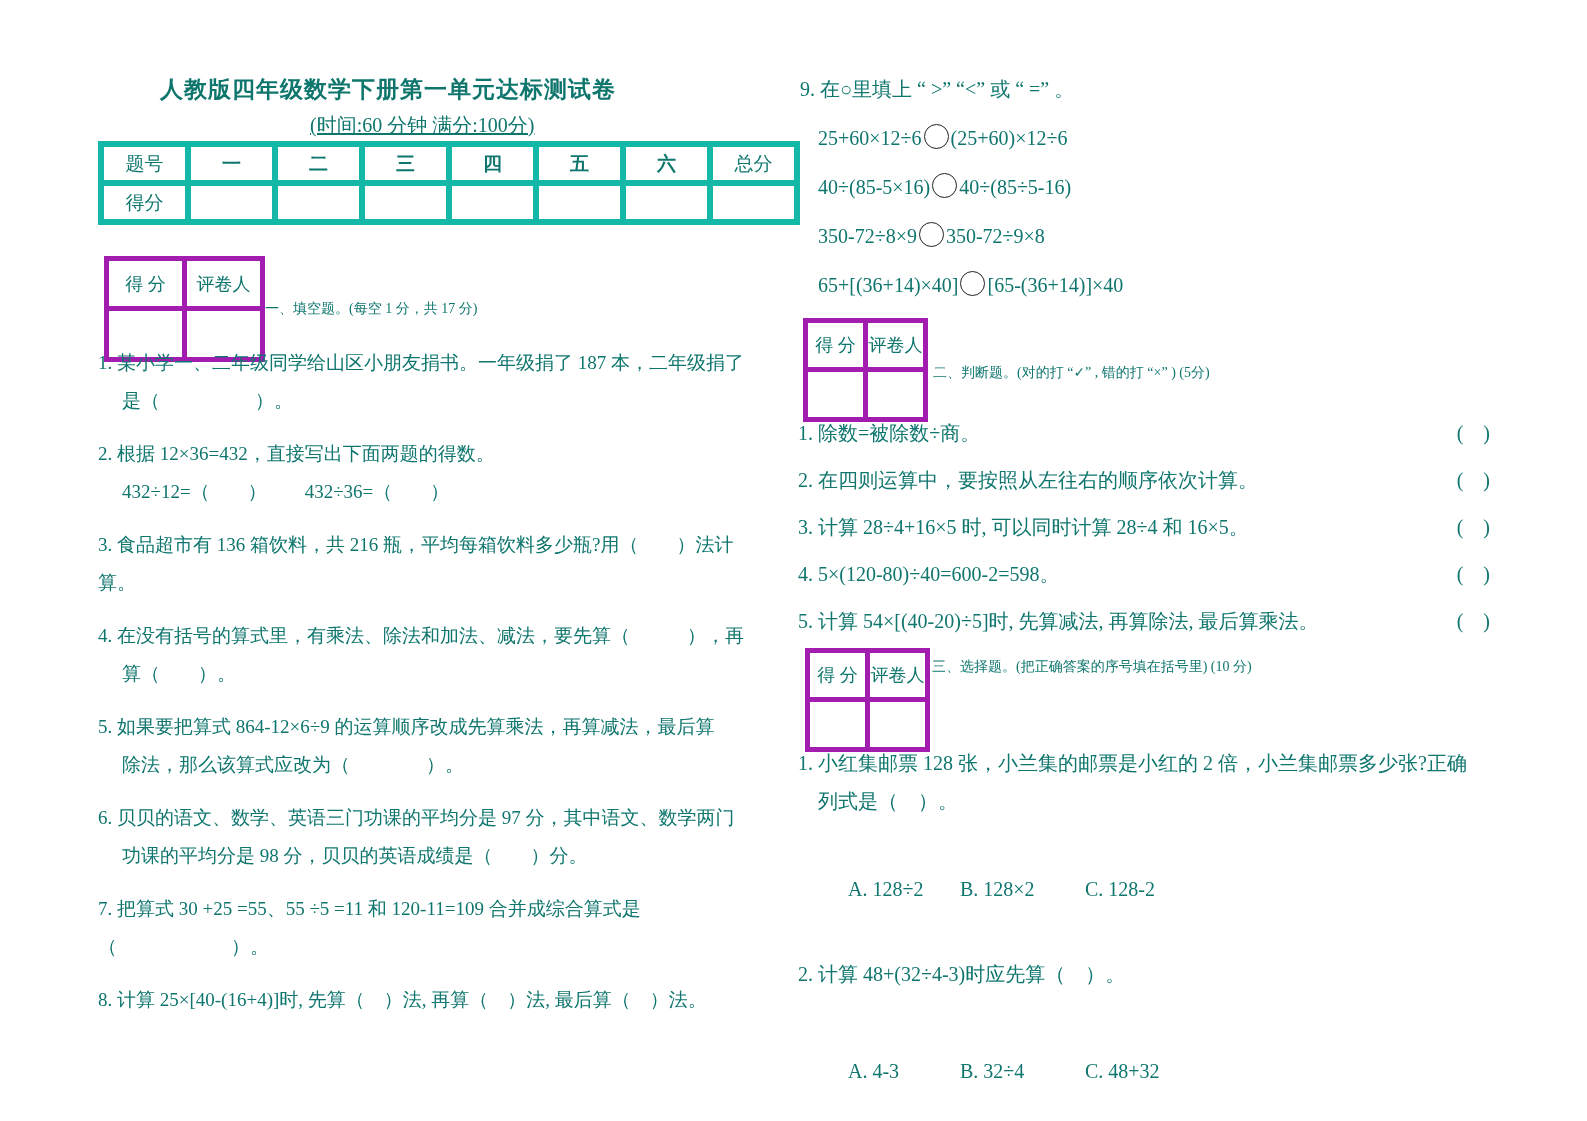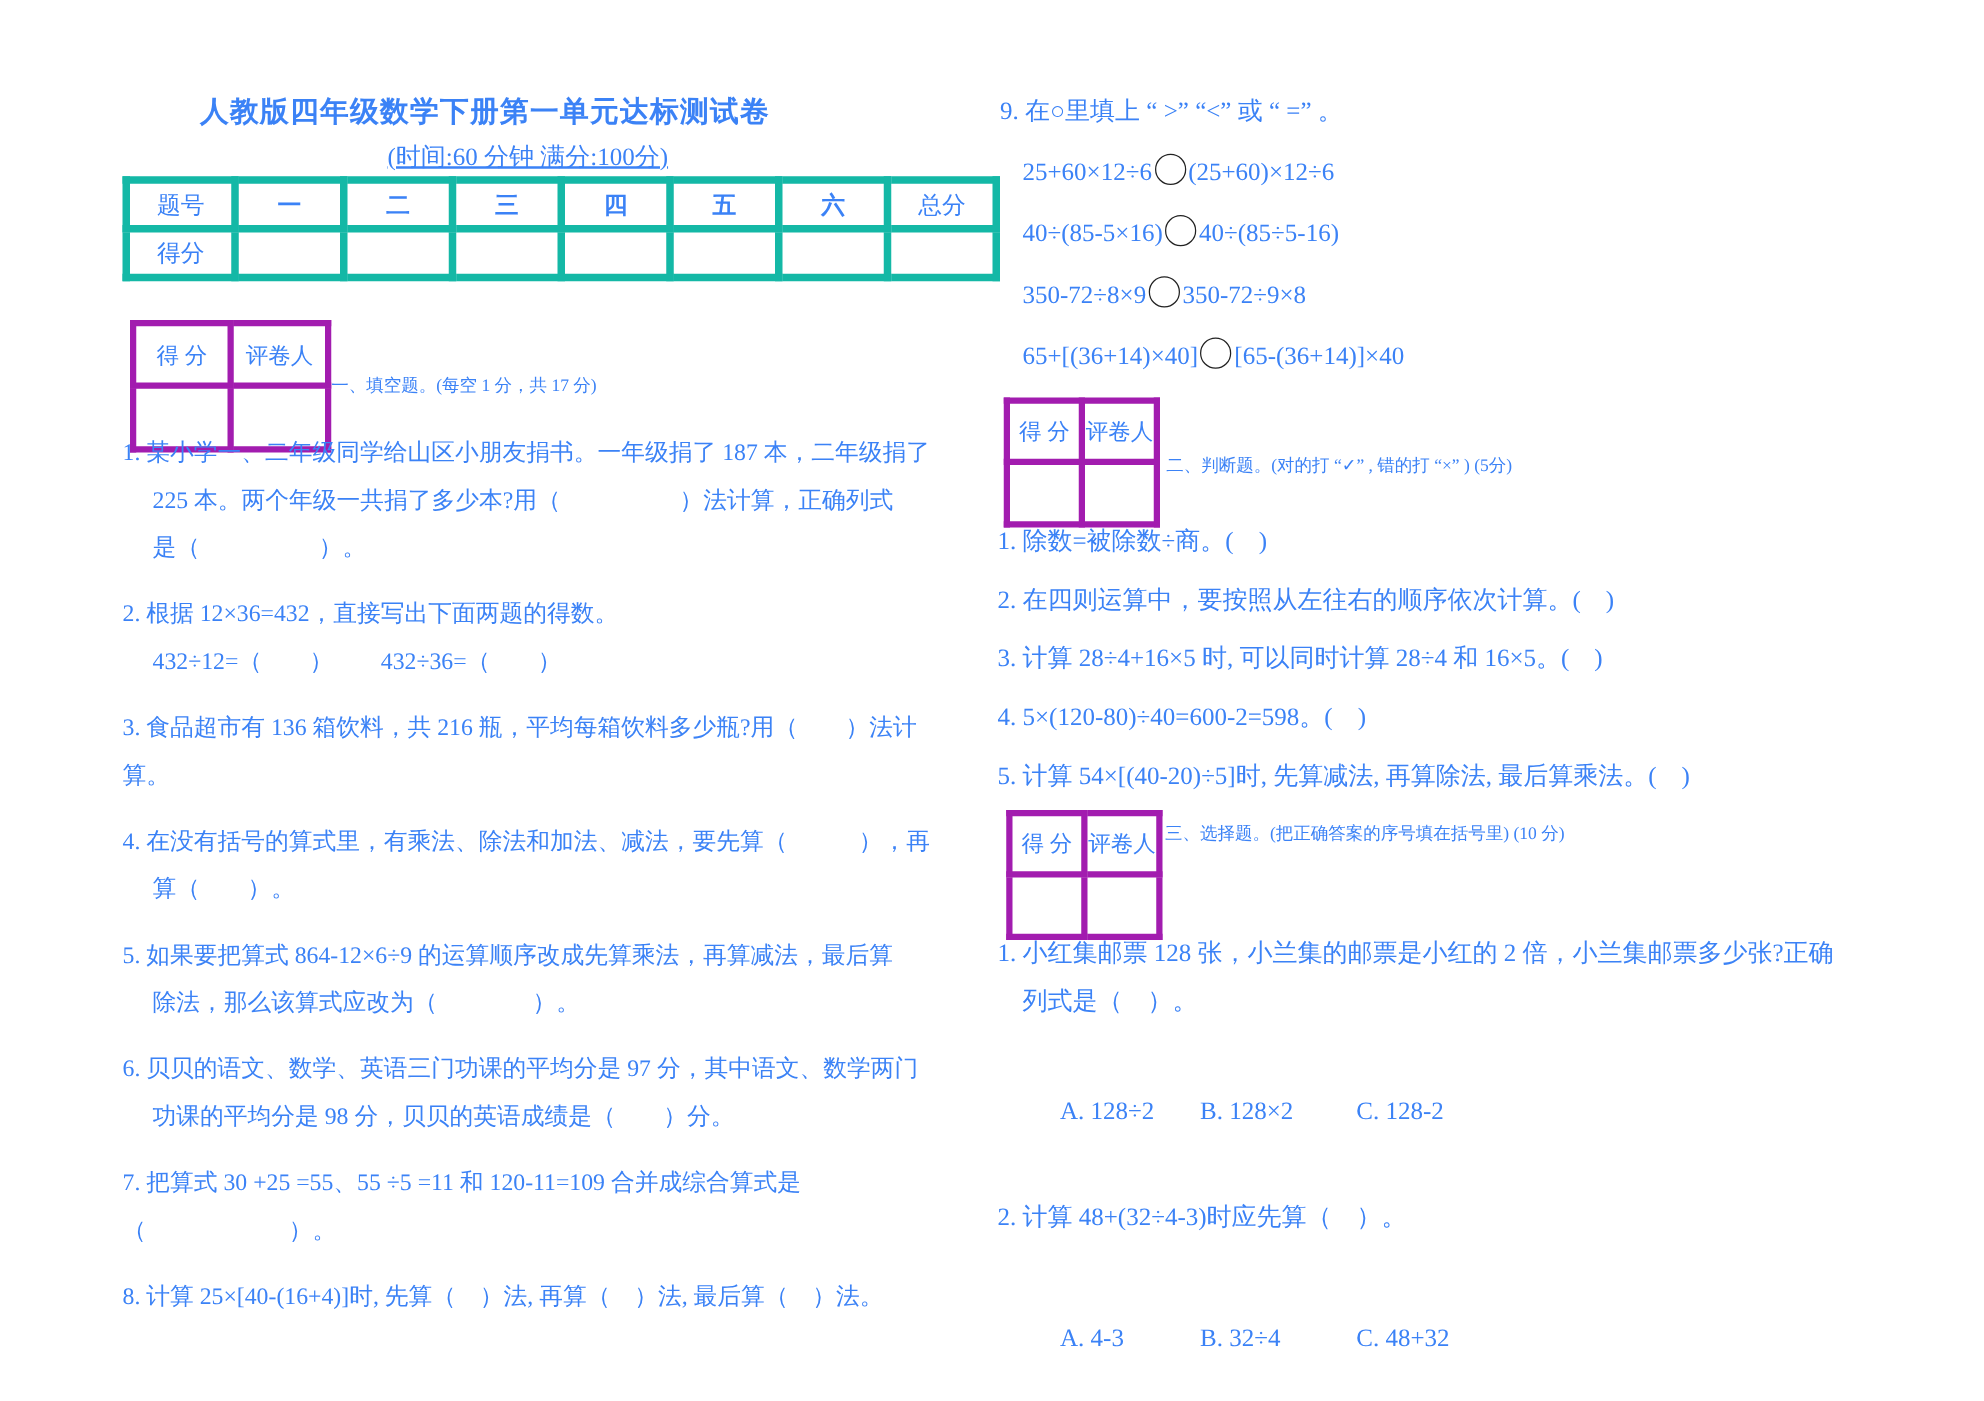--- a/index.html
+++ b/index.html
@@ -1,16 +1,16 @@
 <!DOCTYPE html>
 <html><head>
 <meta charset="utf-8">
 <style>
   html,body{margin:0;padding:0;background:#ffffff;}
-  #page{position:relative;width:1587px;height:1121px;background:#ffffff;color:#3b82f6;
+  #page{position:relative;width:1587px;height:1121px;background:#ffffff;color:#0f766e;
         font-family:"Liberation Serif","DejaVu Serif",serif;}
   .abs{position:absolute;}
 
   
   .title{font-family:"Liberation Sans","DejaVu Sans",sans-serif;font-weight:bold;
          font-size:23px;letter-spacing:1px;white-space:nowrap;}
   .subtitle{font-size:20px;white-space:nowrap;text-decoration:underline;}
 
   
   table.score{border-collapse:collapse;table-layout:fixed;}
@@ -38,21 +38,21 @@
   .qline.ind{padding-left:24px;}
 
   .rcol .qline{font-size:20px;}
 
   
   .cmp{margin-top:11px;padding-left:18px;font-size:20px;line-height:38px;white-space:nowrap;}
   .circ{display:inline-block;width:23px;height:23px;border:1.5px solid #222;
         border-radius:50%;vertical-align:-4px;margin:0 2px;}
 
   
-  .judge-row{display:flex;justify-content:flex-start;width:692px;
+  .judge-row{display:flex;justify-content:space-between;width:692px;
              font-size:20px;line-height:38px;margin-bottom:9px;}
   .bracket{white-space:pre;}
 
   
   .choice{width:695px;}
   .choice .row{font-size:20px;line-height:38px;margin-bottom:9px;white-space:pre-wrap;}
   .choice .row.tight{margin-bottom:0;}
   .opts{padding-left:20px;}
   .opt{display:inline-block;}
   .opt.w1{width:112px;margin-top:12px;}
@@ -101,21 +101,20 @@
       <td></td>
       <td></td>
     </tr>
   </tbody>
     </table>
   <div class="abs sec-head" style="left:265px;top:300px">一、填空题。(每空 1 分，共 17 分)</div>
 
   <div class="abs qblock" style="left:98px;top:344px">
     <div class="q">
       <div class="qline">1. 某小学一、二年级同学给山区小朋友捐书。一年级捐了 187 本，二年级捐了</div>
-      <div class="qline ind">225 本。两个年级一共捐了多少本?用（　　　　　）法计算，正确列式</div>
       <div class="qline ind">是（　　　　　）。</div>
     </div>
     <div class="q">
       <div class="qline">2. 根据 12×36=432，直接写出下面两题的得数。</div>
       <div class="qline ind">432÷12=（　　）　　432÷36=（　　）</div>
     </div>
     <div class="q">
       <div class="qline">3. 食品超市有 136 箱饮料，共 216 瓶，平均每箱饮料多少瓶?用（　　）法计算。</div>
     </div>
     <div class="q">

